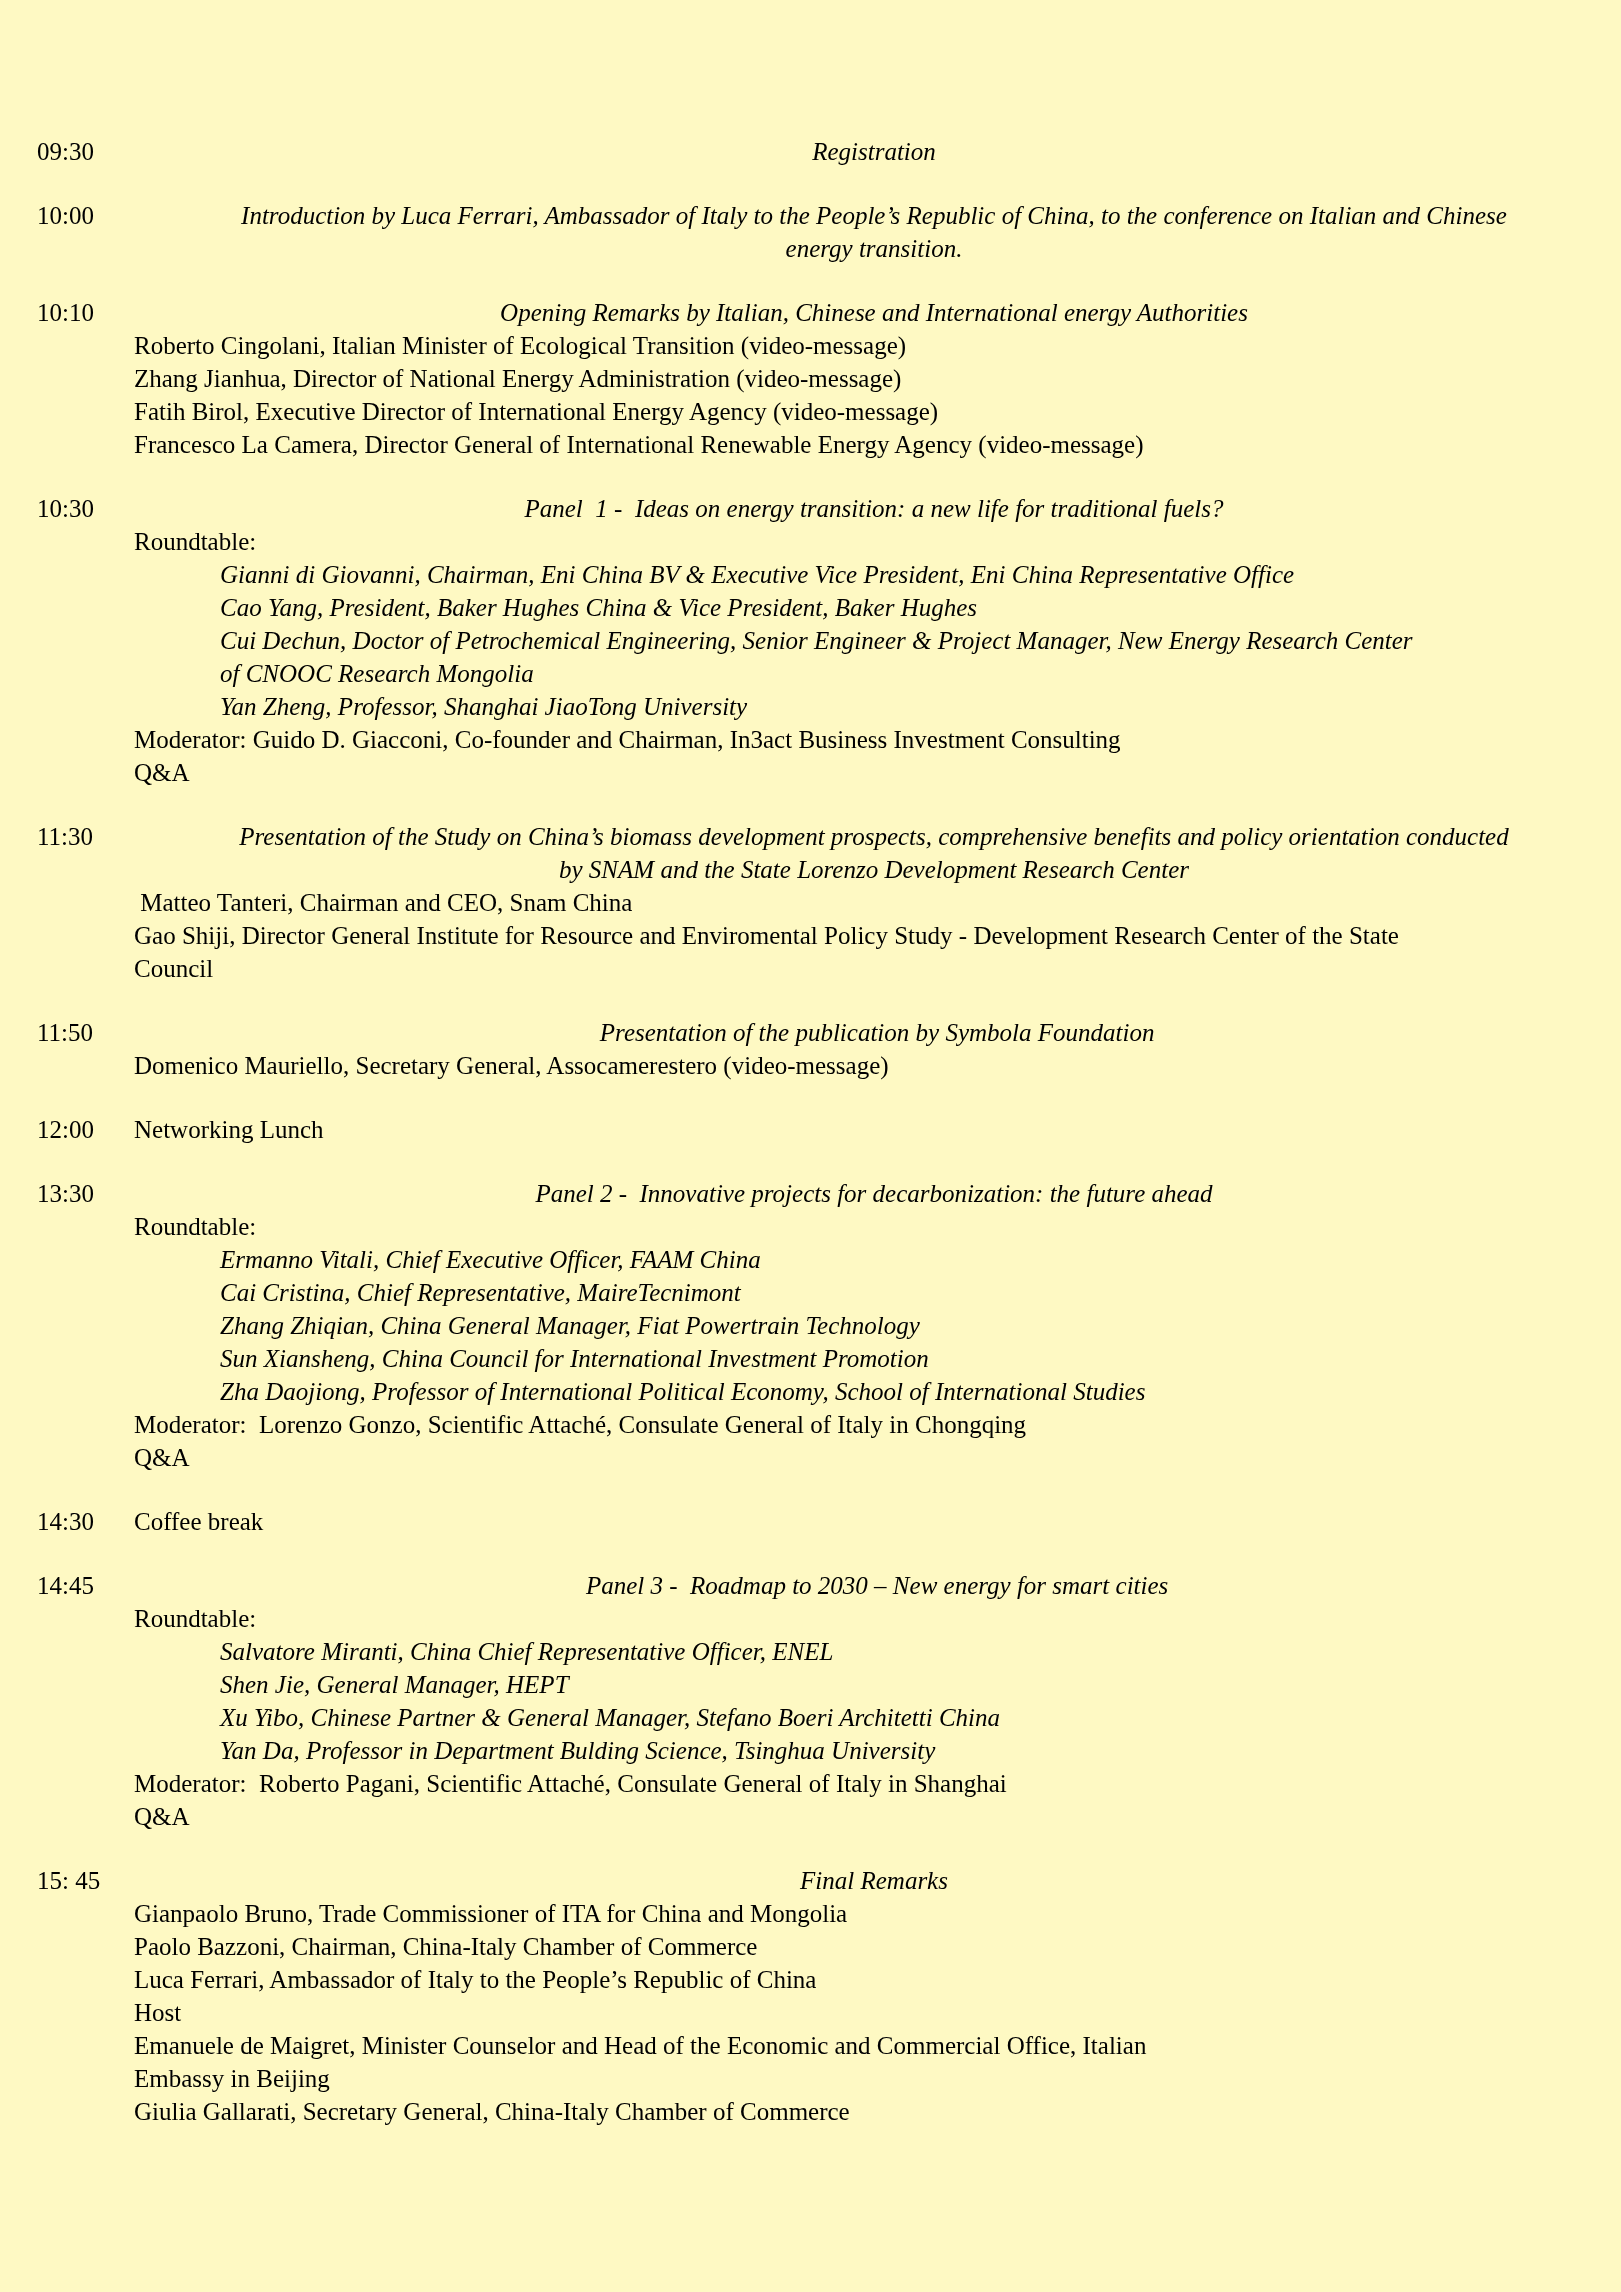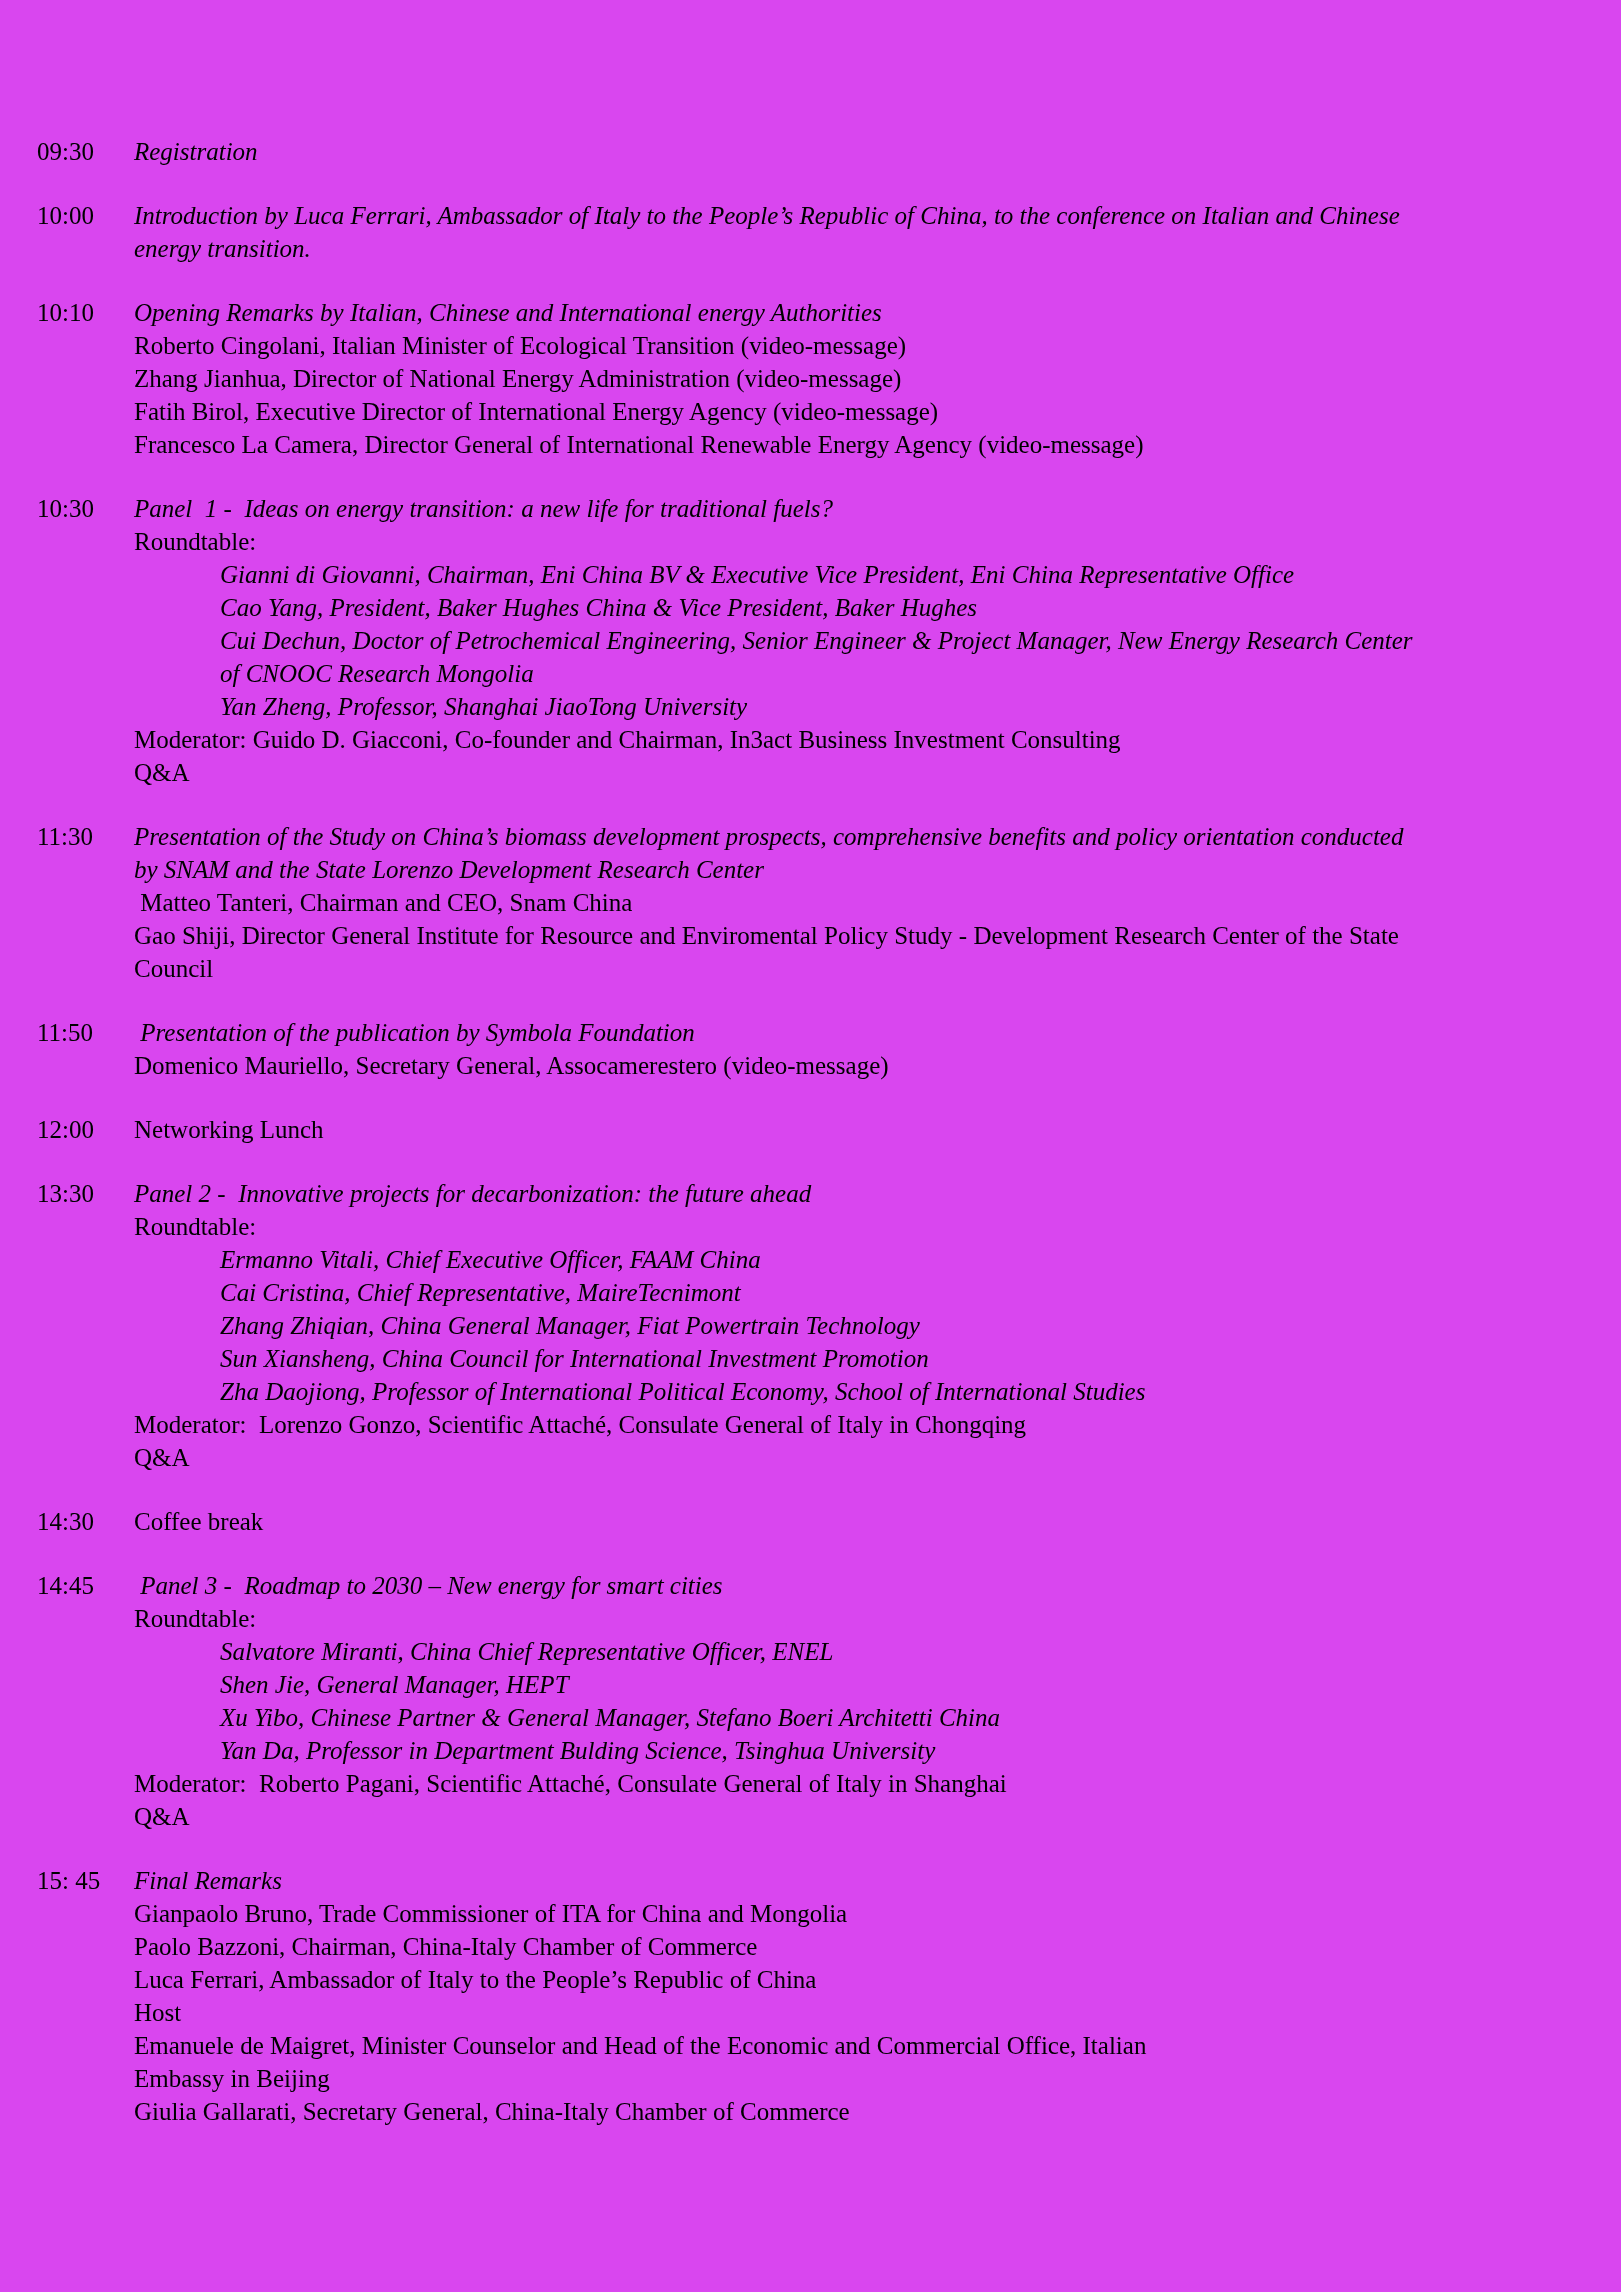--- a/index.html
+++ b/index.html
@@ -13,21 +13,21 @@
     position: relative;
     font-family: "Liberation Serif", "DejaVu Serif", serif;
     color: #000000;
     overflow: hidden;
   }
   .page {
     position: absolute;
     top: 0; left: 0;
     width: 1621px;
     height: 2293px;
-    background: #d946ef;
+    background: #fef9c3;
   }
   .agenda {
     position: absolute;
     top: 135px;
     left: 37px;
     width: 1578px;
   }
   .agenda-item {
     display: flex;
     align-items: flex-start;
@@ -41,21 +41,21 @@
   }
   .content {
     flex: 0 0 1480px;
     max-width: 1480px;
   }
   .line {
     font-size: 25px;
     line-height: 33px;
     white-space: pre-wrap;
   }
-  .line.it { font-style: italic; }
+  .line.it { font-style: italic; text-align: center; }
   .line.b  { font-weight: normal; }
   .line.ind1 { padding-left: 86px; font-style: italic; }
 </style>
 </head>
 <body>
 
 <div class="page">
   <div class="agenda" id="agenda">
       <div class="agenda-item">
         <div class="time">09:30</div>

